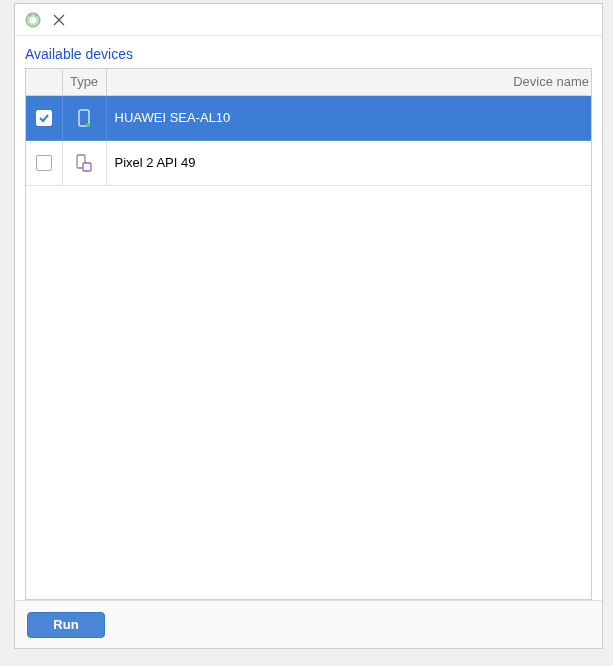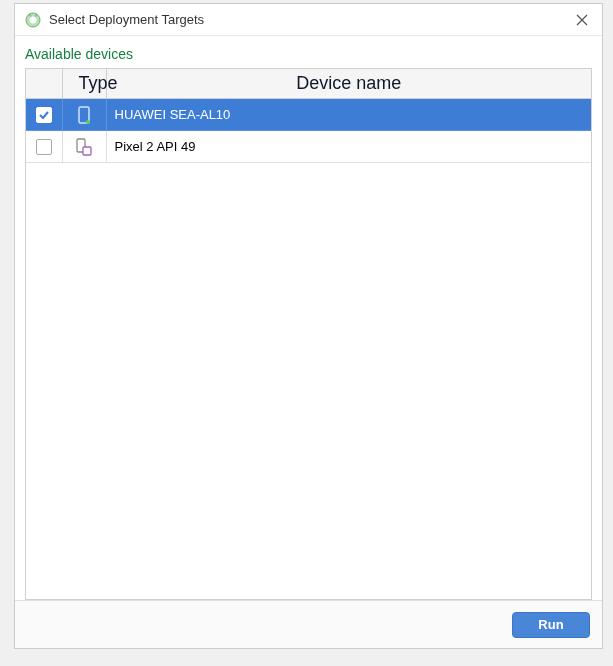--- a/index.html
+++ b/index.html
@@ -52,53 +52,53 @@
       cursor: pointer;
     }
     .content {
       flex: 1;
       padding: 10px 10px 0 10px;
       display: flex;
       flex-direction: column;
     }
     .section-label {
       font-size: 14px;
-      color: #15803d;
+      color: #1d4ed8;
       margin-bottom: 6px;
     }
     .table-wrap {
       flex: 1;
       border: 1px solid #cfcfcf;
       background: #fff;
       overflow: hidden;
     }
     table {
       width: 100%;
       border-collapse: collapse;
       table-layout: fixed;
     }
     th {
       background: #f5f5f5;
       border-bottom: 1px solid #cfcfcf;
       border-right: 1px solid #cfcfcf;
       font-weight: normal;
-      font-size: 18px;
-      color: #0f172a;
-      padding: 4px 16px;
+      font-size: 13px;
+      color: #737373;
+      padding: 4px 2px;
       text-align: center;
       height: 26px;
     }
-    th:last-child { border-right: none; }
+    th:last-child { border-right: none; text-align: right; }
     .col-check { width: 36px; }
     .col-type { width: 44px; }
     td {
       border-bottom: 1px solid #e0e0e0;
       border-right: 1px solid #e0e0e0;
       padding: 0 8px;
-      height: 32px;
+      height: 45px;
       vertical-align: middle;
       font-size: 13px;
     }
     td:last-child { border-right: none; }
     tr.selected td {
       background: #3d7dd6;
       color: #fff;
       border-right-color: #5a92dd;
       border-bottom-color: #5a92dd;
     }
@@ -123,21 +123,20 @@
       align-items: center;
       justify-content: center;
       margin: 0 auto;
       width: 20px;
       height: 20px;
     }
     .button-bar {
       height: 48px;
       display: flex;
       align-items: center;
-      justify-content: flex-end;
       gap: 8px;
       padding: 0 12px;
       border-top: 1px solid #e0e0e0;
       background: #fafafa;
     }
     .btn {
       min-width: 78px;
       height: 26px;
       border: 1px solid #b8b8b8;
       border-radius: 4px;
@@ -162,21 +161,20 @@
 <div class="dialog">
   <div class="titlebar">
     <span class="app-icon">
       <svg width="16" height="16" viewBox="0 0 16 16">
         <circle cx="8" cy="8" r="7" fill="#b8e0b8" stroke="#6fb36f" stroke-width="1"></circle>
         <circle cx="8" cy="8" r="3.5" fill="#ffffff"></circle>
         <rect x="4" y="2" width="1.2" height="3" fill="#6fb36f" transform="rotate(-25 4 2)"></rect>
         <rect x="11" y="2" width="1.2" height="3" fill="#6fb36f" transform="rotate(25 12 2)"></rect>
       </svg>
     </span>
-    <span class="title">Select Deployment Targets</span>
     <span class="close">
       <svg width="12" height="12" viewBox="0 0 12 12">
         <line x1="1" y1="1" x2="11" y2="11" stroke="#555" stroke-width="1.2"></line>
         <line x1="11" y1="1" x2="1" y2="11" stroke="#555" stroke-width="1.2"></line>
       </svg>
     </span>
   </div>
 
   <div class="content">
     <div class="section-label">Available devices</div>

